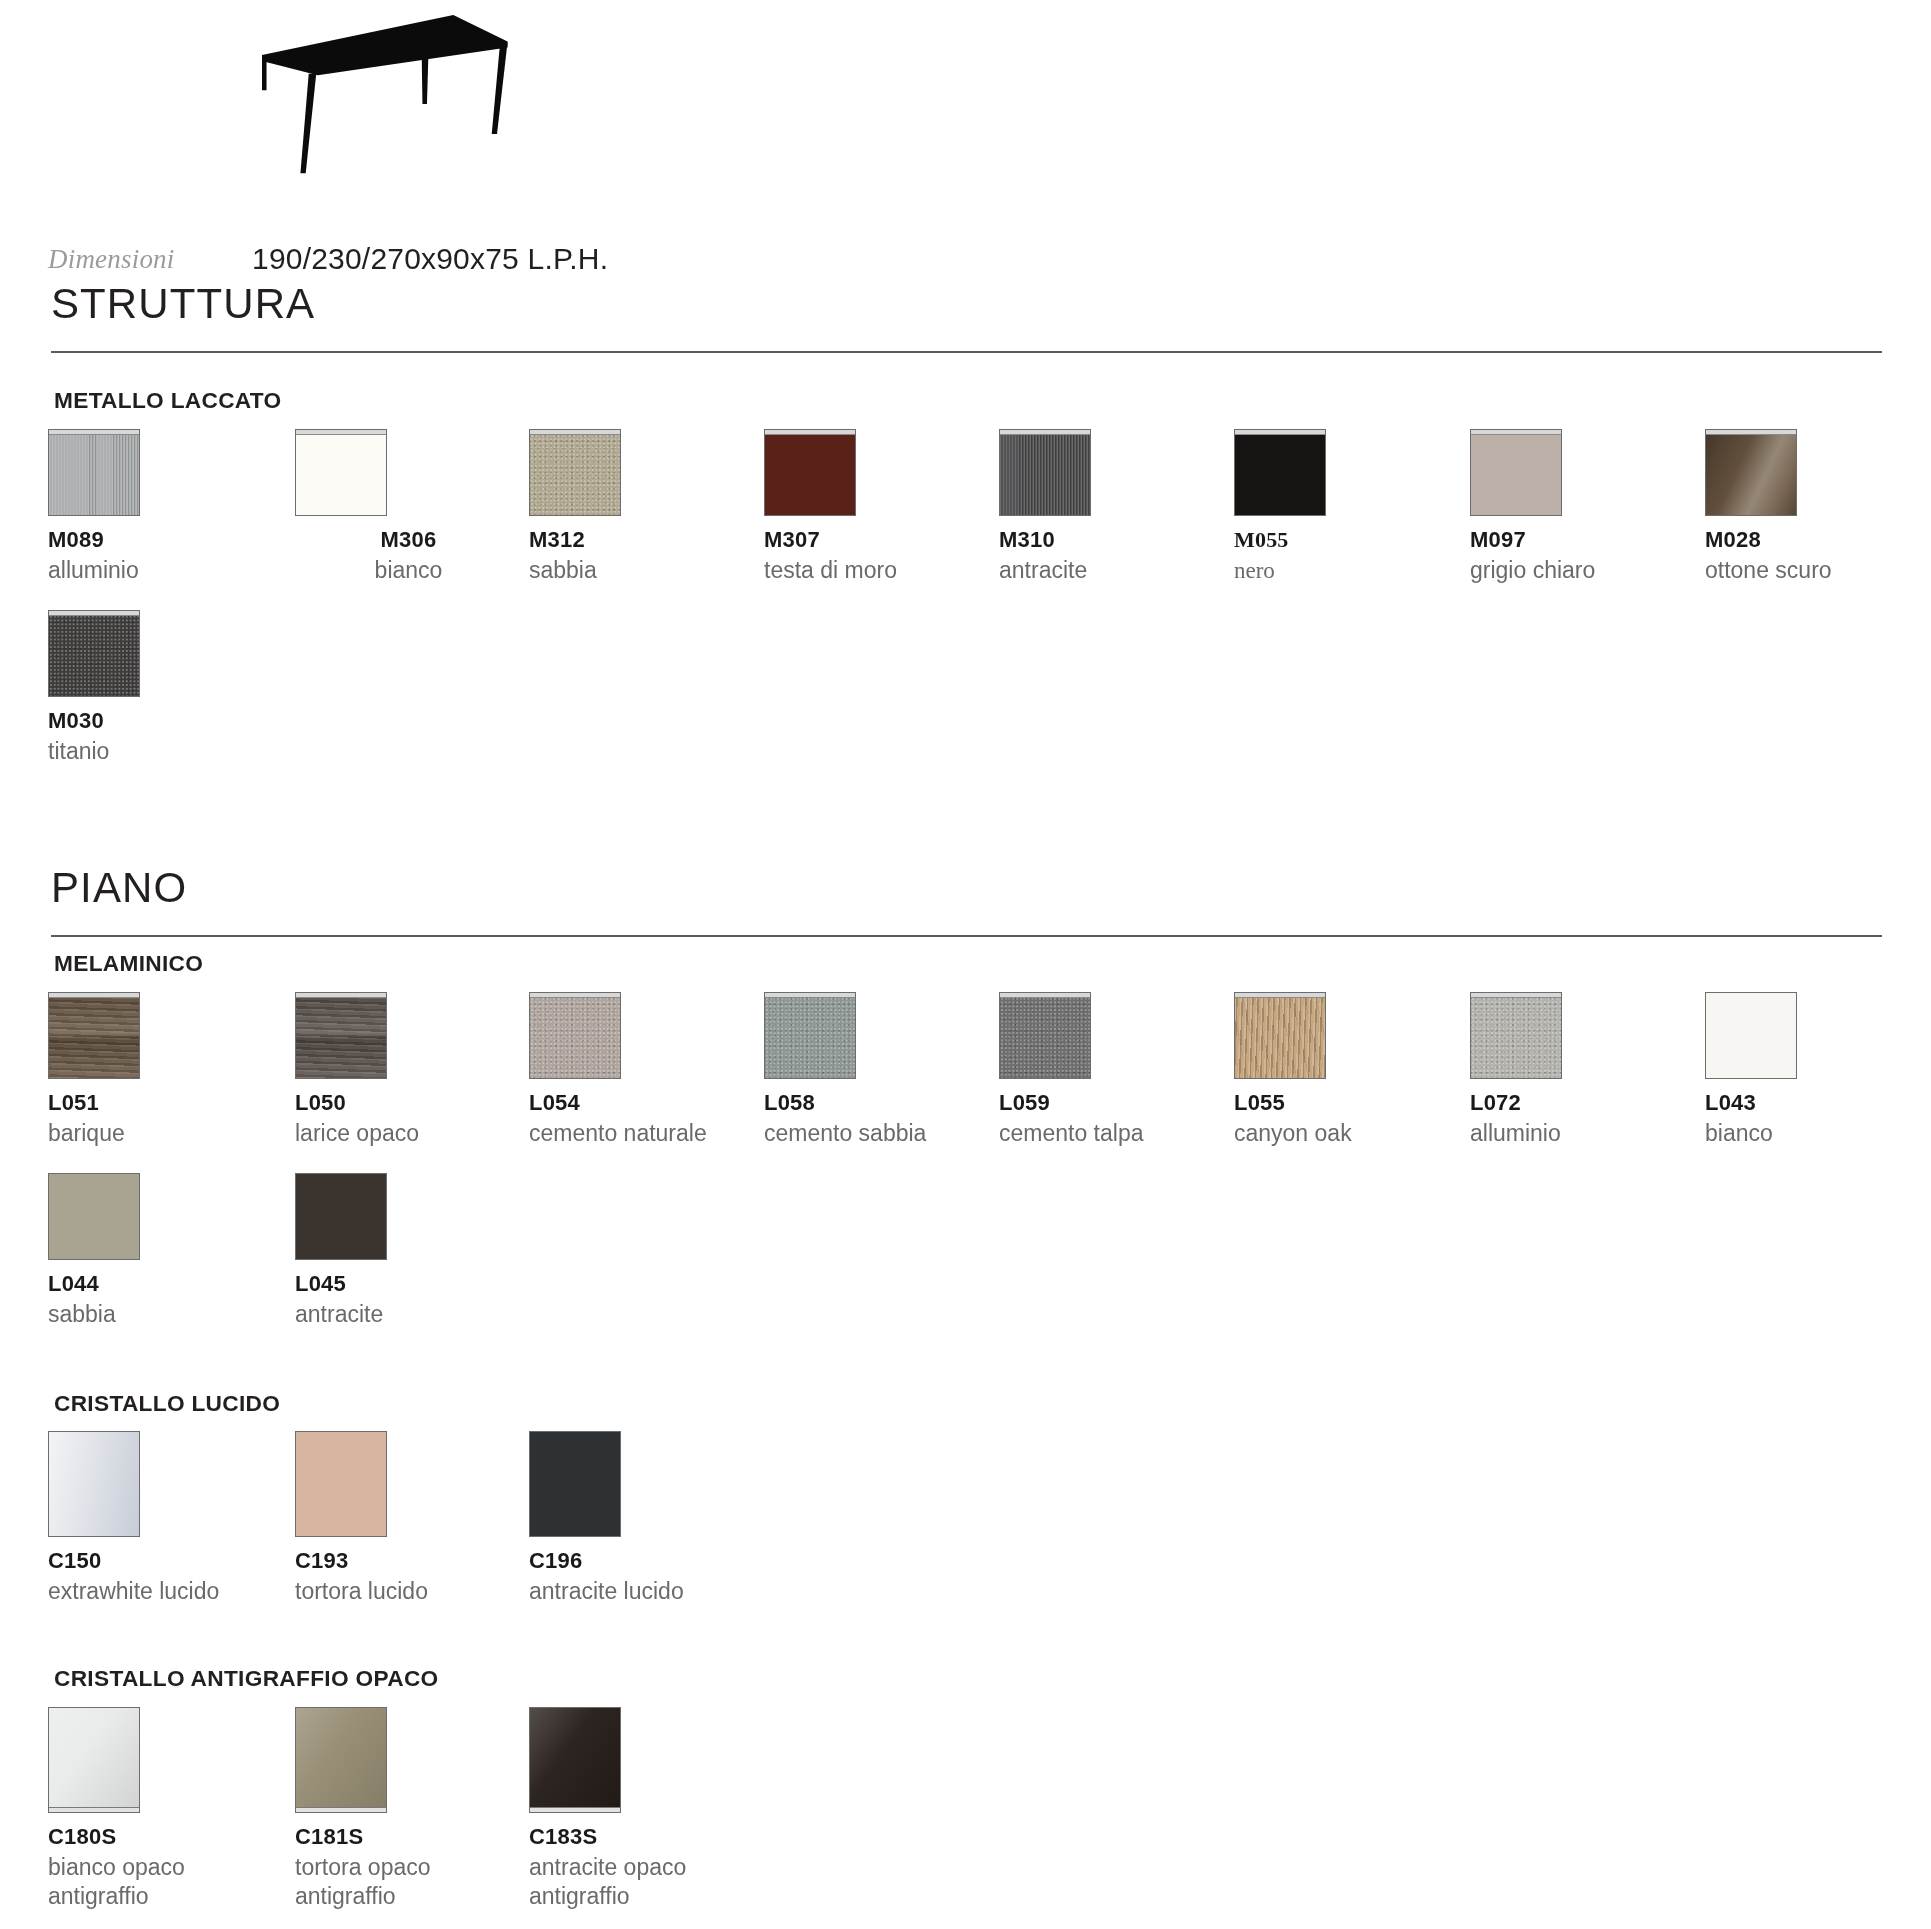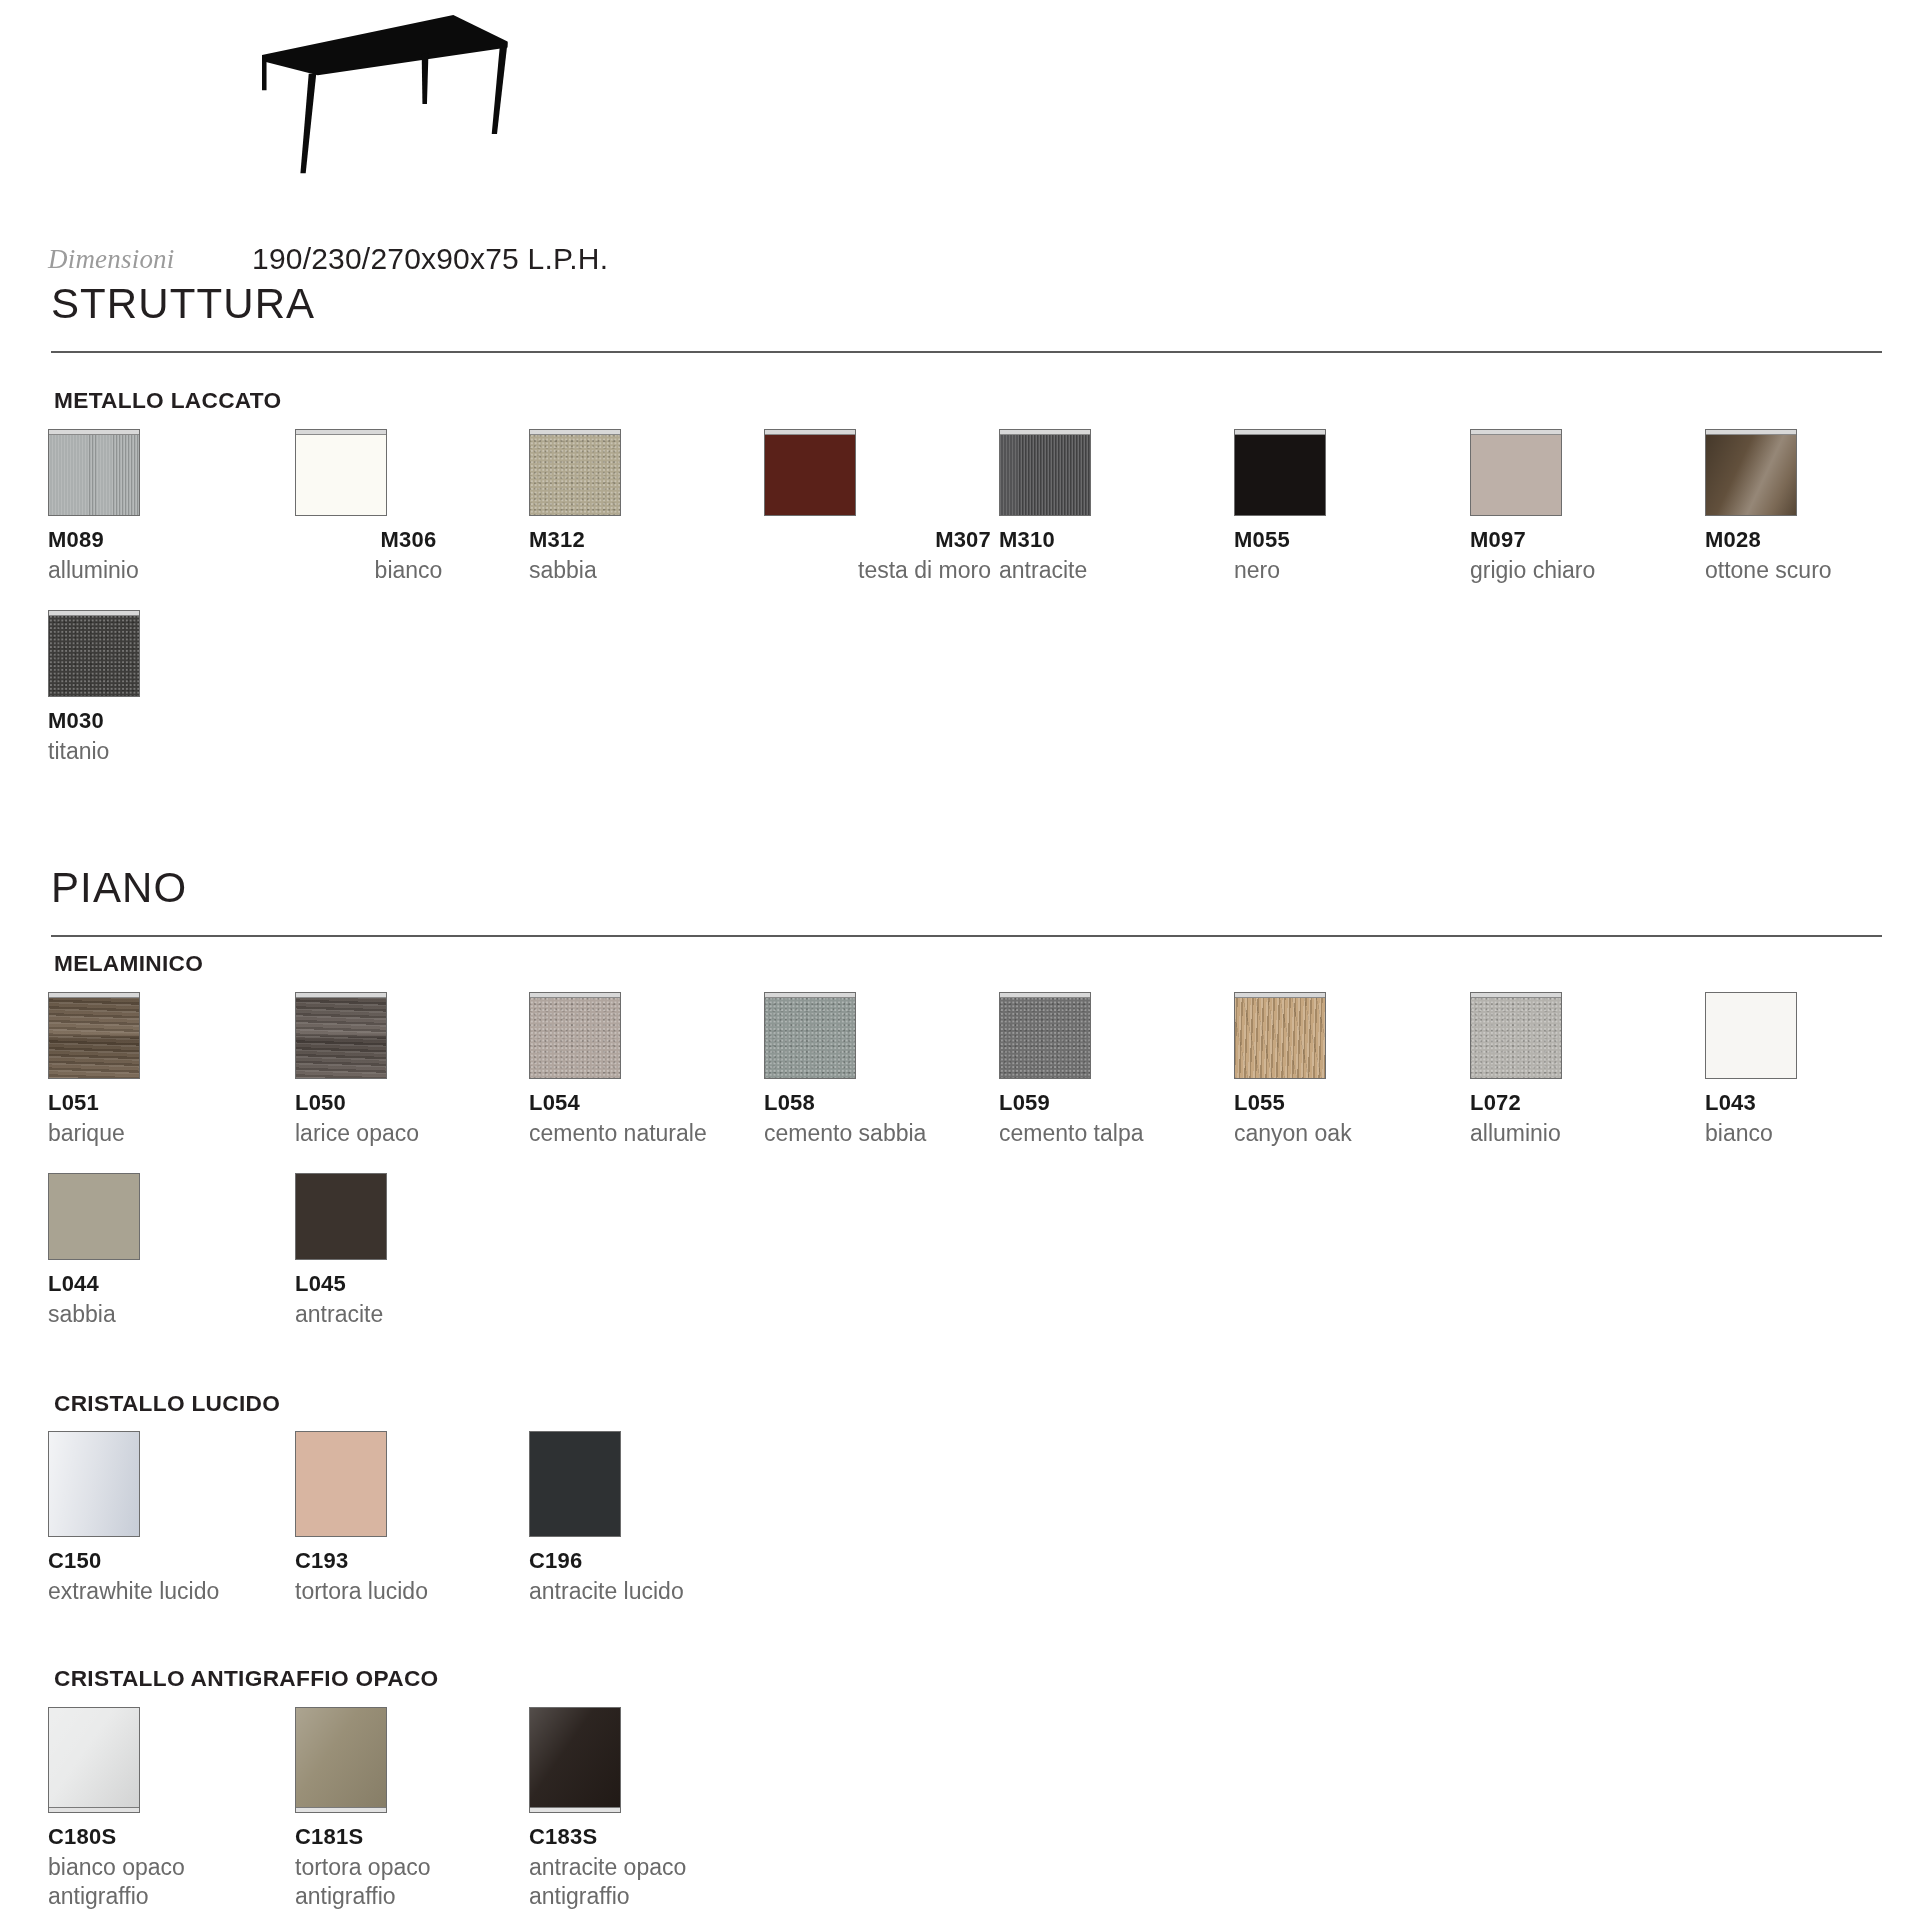--- a/index.html
+++ b/index.html
@@ -153,36 +153,36 @@
       <div class="desc">bianco</div>
     </div>
     <div class="swatch-cell" style="left: 529px; top: 429px;">
       <div class="chip" style="background: rgb(176, 168, 144);">
         <div class="specks" style="background: radial-gradient(rgba(255, 255, 255, 0.3) 0.8px, transparent 1.1px) 0px 0px / 3.8px 3.8px, radial-gradient(rgba(0, 0, 0, 0.22) 0.8px, transparent 1.1px) 2.3px 3px / 5.3px 5.3px, radial-gradient(rgba(0, 0, 0, 0.14) 0.8px, transparent 1.2px) 4.5px 1.5px / 8.3px 6.8px;"></div>
         <div class="toplip"></div>
       </div>
       <div class="code">M312</div>
       <div class="desc">sabbia</div>
     </div>
-    <div class="swatch-cell" style="left: 764px; top: 429px; text-align: right;">
+    <div class="swatch-cell" style="left: 764px; top: 429px;">
       <div class="chip" style="background: rgb(90, 33, 25);">
         <div class="toplip"></div>
       </div>
       <div class="code">M307</div>
       <div class="desc">testa di moro</div>
     </div>
     <div class="swatch-cell" style="left: 999px; top: 429px;">
       <div class="chip" style="background: rgb(74, 74, 76);">
         <div class="grain" style="background: repeating-linear-gradient(90deg, rgba(255, 255, 255, 0.18) 0px, rgba(255, 255, 255, 0.18) 0.8px, rgba(0, 0, 0, 0.14) 0.8px, rgba(0, 0, 0, 0.14) 1.5px, rgba(255, 255, 255, 0.05) 1.5px, rgba(255, 255, 255, 0.05) 3px);"></div>
         <div class="toplip"></div>
       </div>
       <div class="code">M310</div>
       <div class="desc">antracite</div>
     </div>
-    <div class="swatch-cell" style="left: 1234px; top: 429px;">
+    <div class="swatch-cell" style="left: 1234px; top: 429px; font-family: Liberation Serif, serif;">
       <div class="chip" style="background: rgb(23, 19, 18);">
         <div class="toplip"></div>
       </div>
       <div class="code">M055</div>
       <div class="desc">nero</div>
     </div>
     <div class="swatch-cell" style="left: 1470px; top: 429px;">
       <div class="chip" style="background: rgb(189, 176, 168);">
         <div class="toplip"></div>
       </div>

